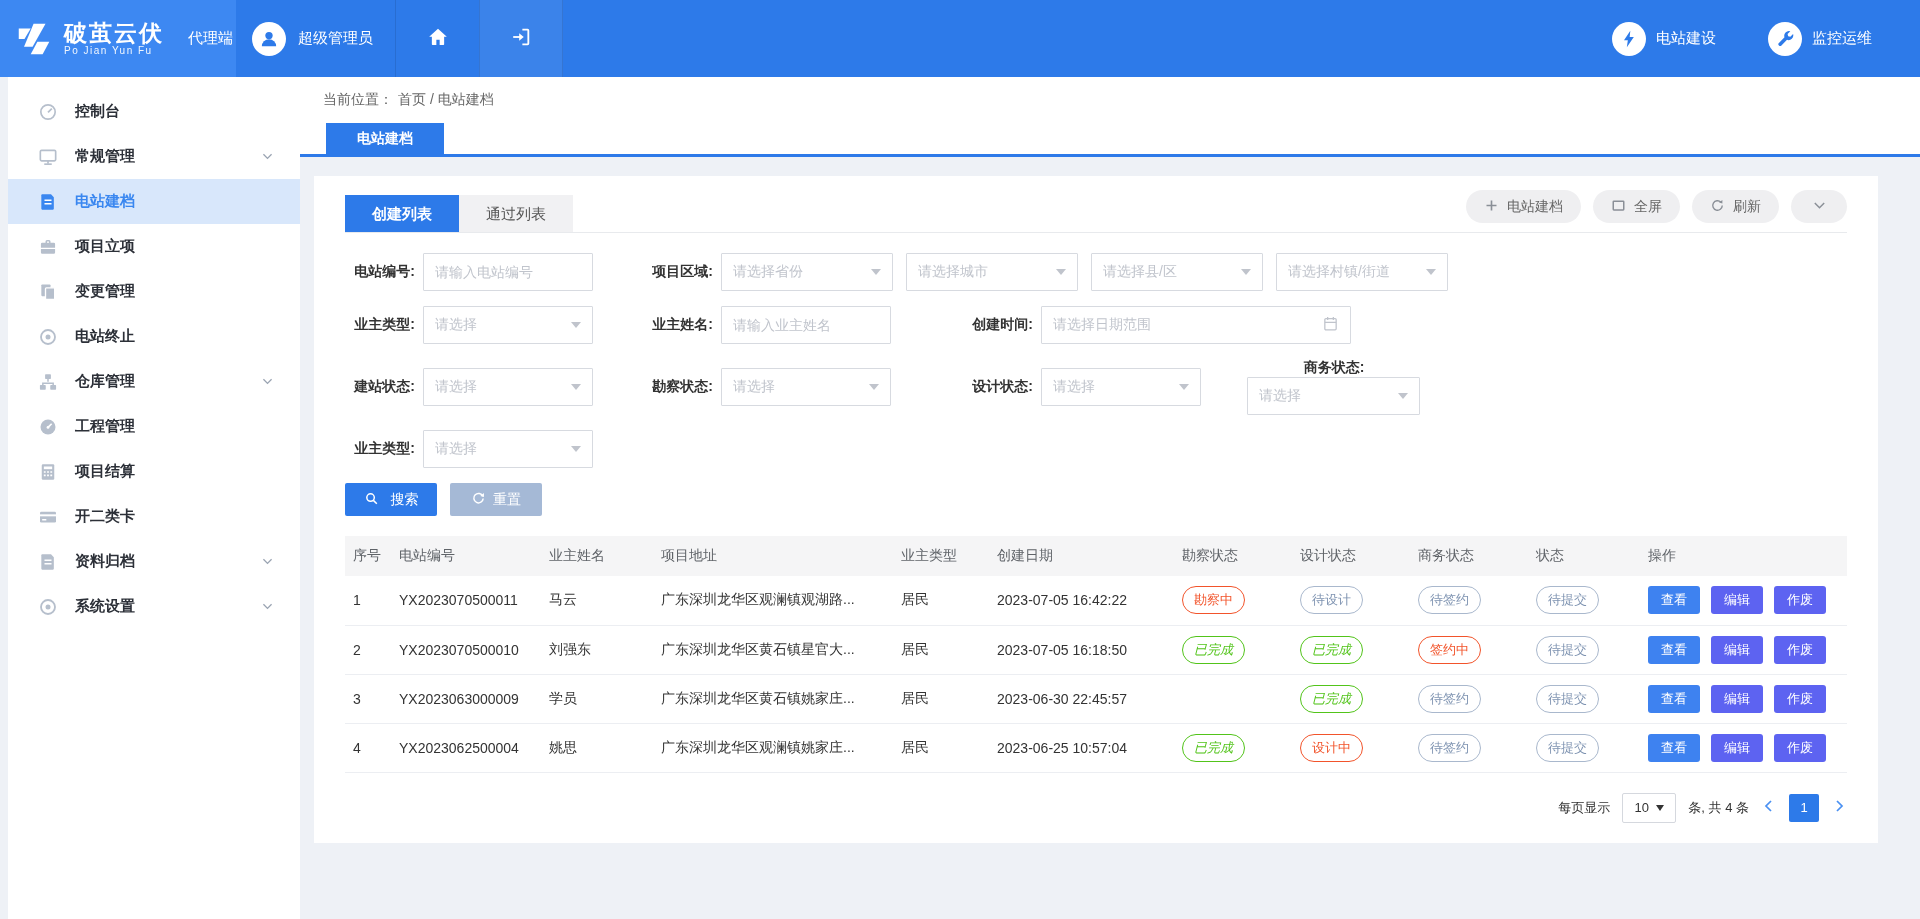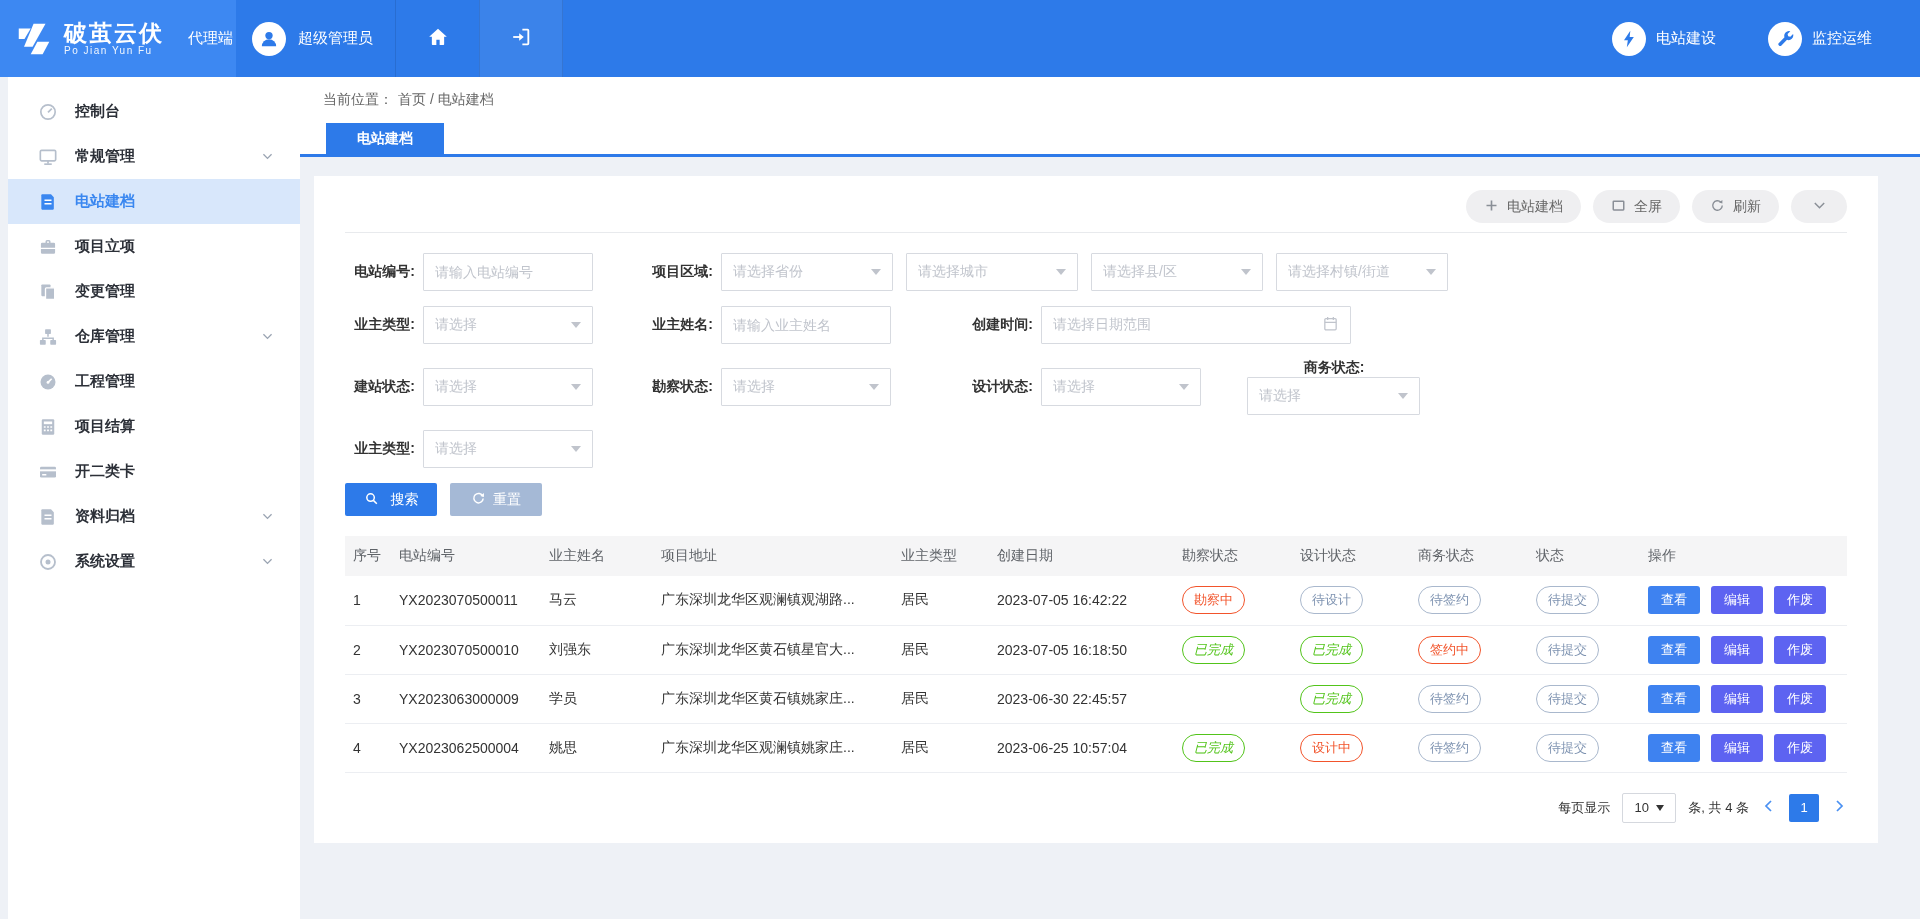--- a/index.html
+++ b/index.html
@@ -215,20 +215,29 @@
             <svg viewBox="0 0 24 24">
               <rect x="4" y="3" width="11" height="14" rx="1" fill="currentColor"></rect>
               <rect x="9" y="7" width="11" height="14" rx="1" fill="currentColor" stroke="#fff" stroke-width="1.6"></rect>
             </svg>
           </span>
           <span class="s-label">变更管理</span>
         </div>
         <div class="side-item">
           <span class="s-icon">
             <svg viewBox="0 0 24 24">
+              <circle cx="12" cy="12" r="8.4" fill="none" stroke="currentColor" stroke-width="2.2"></circle>
+              <circle cx="12" cy="12" r="3" fill="currentColor"></circle>
+            </svg>
+          </span>
+          <span class="s-label">电站终止</span>
+        </div>
+        <div class="side-item">
+          <span class="s-icon">
+            <svg viewBox="0 0 24 24">
               <rect x="8.5" y="2.8" width="7" height="5.6" rx="0.8" fill="currentColor"></rect>
               <rect x="2.3" y="15.6" width="7" height="5.6" rx="0.8" fill="currentColor"></rect>
               <rect x="14.7" y="15.6" width="7" height="5.6" rx="0.8" fill="currentColor"></rect>
               <path d="M12 8.4v3.4M5.8 15.6v-2.2h12.4v2.2" fill="none" stroke="currentColor" stroke-width="1.8"></path>
             </svg>
           </span>
           <span class="s-label">仓库管理</span>
           <span class="s-chev">
             <svg viewBox="0 0 24 24" fill="none" stroke="currentColor" stroke-width="2.4">
               <path d="M4.5 8l7.5 7.5L19.5 8"></path>
@@ -300,20 +309,24 @@
         <span>当前位置：</span>
         <span>首页 / 电站建档</span>
       </div>
       <div class="tabstrip">
         <div class="page-tab">电站建档</div>
       </div>
       <div class="blue-line"></div>
 
       <div class="panel">
         <div class="panel-head">
+          <div class="tabs" id="panel-tabs">
+              <div class="tab active">创建列表</div>
+              <div class="tab">通过列表</div>
+            </div>
           <div class="toolbar" id="toolbar">
               <div class="pill">
                 <span><svg viewBox="0 0 24 24" fill="none" stroke="currentColor" stroke-width="2.6">
                     <path d="M12 4v16M4 12h16"></path>
                   </svg></span>
                 <span>电站建档</span>
               </div>
               <div class="pill">
                 <span><svg viewBox="0 0 24 24" fill="none" stroke="currentColor" stroke-width="2.4">
                     <rect x="3.6" y="5" width="16.8" height="14" rx="1"></rect>

